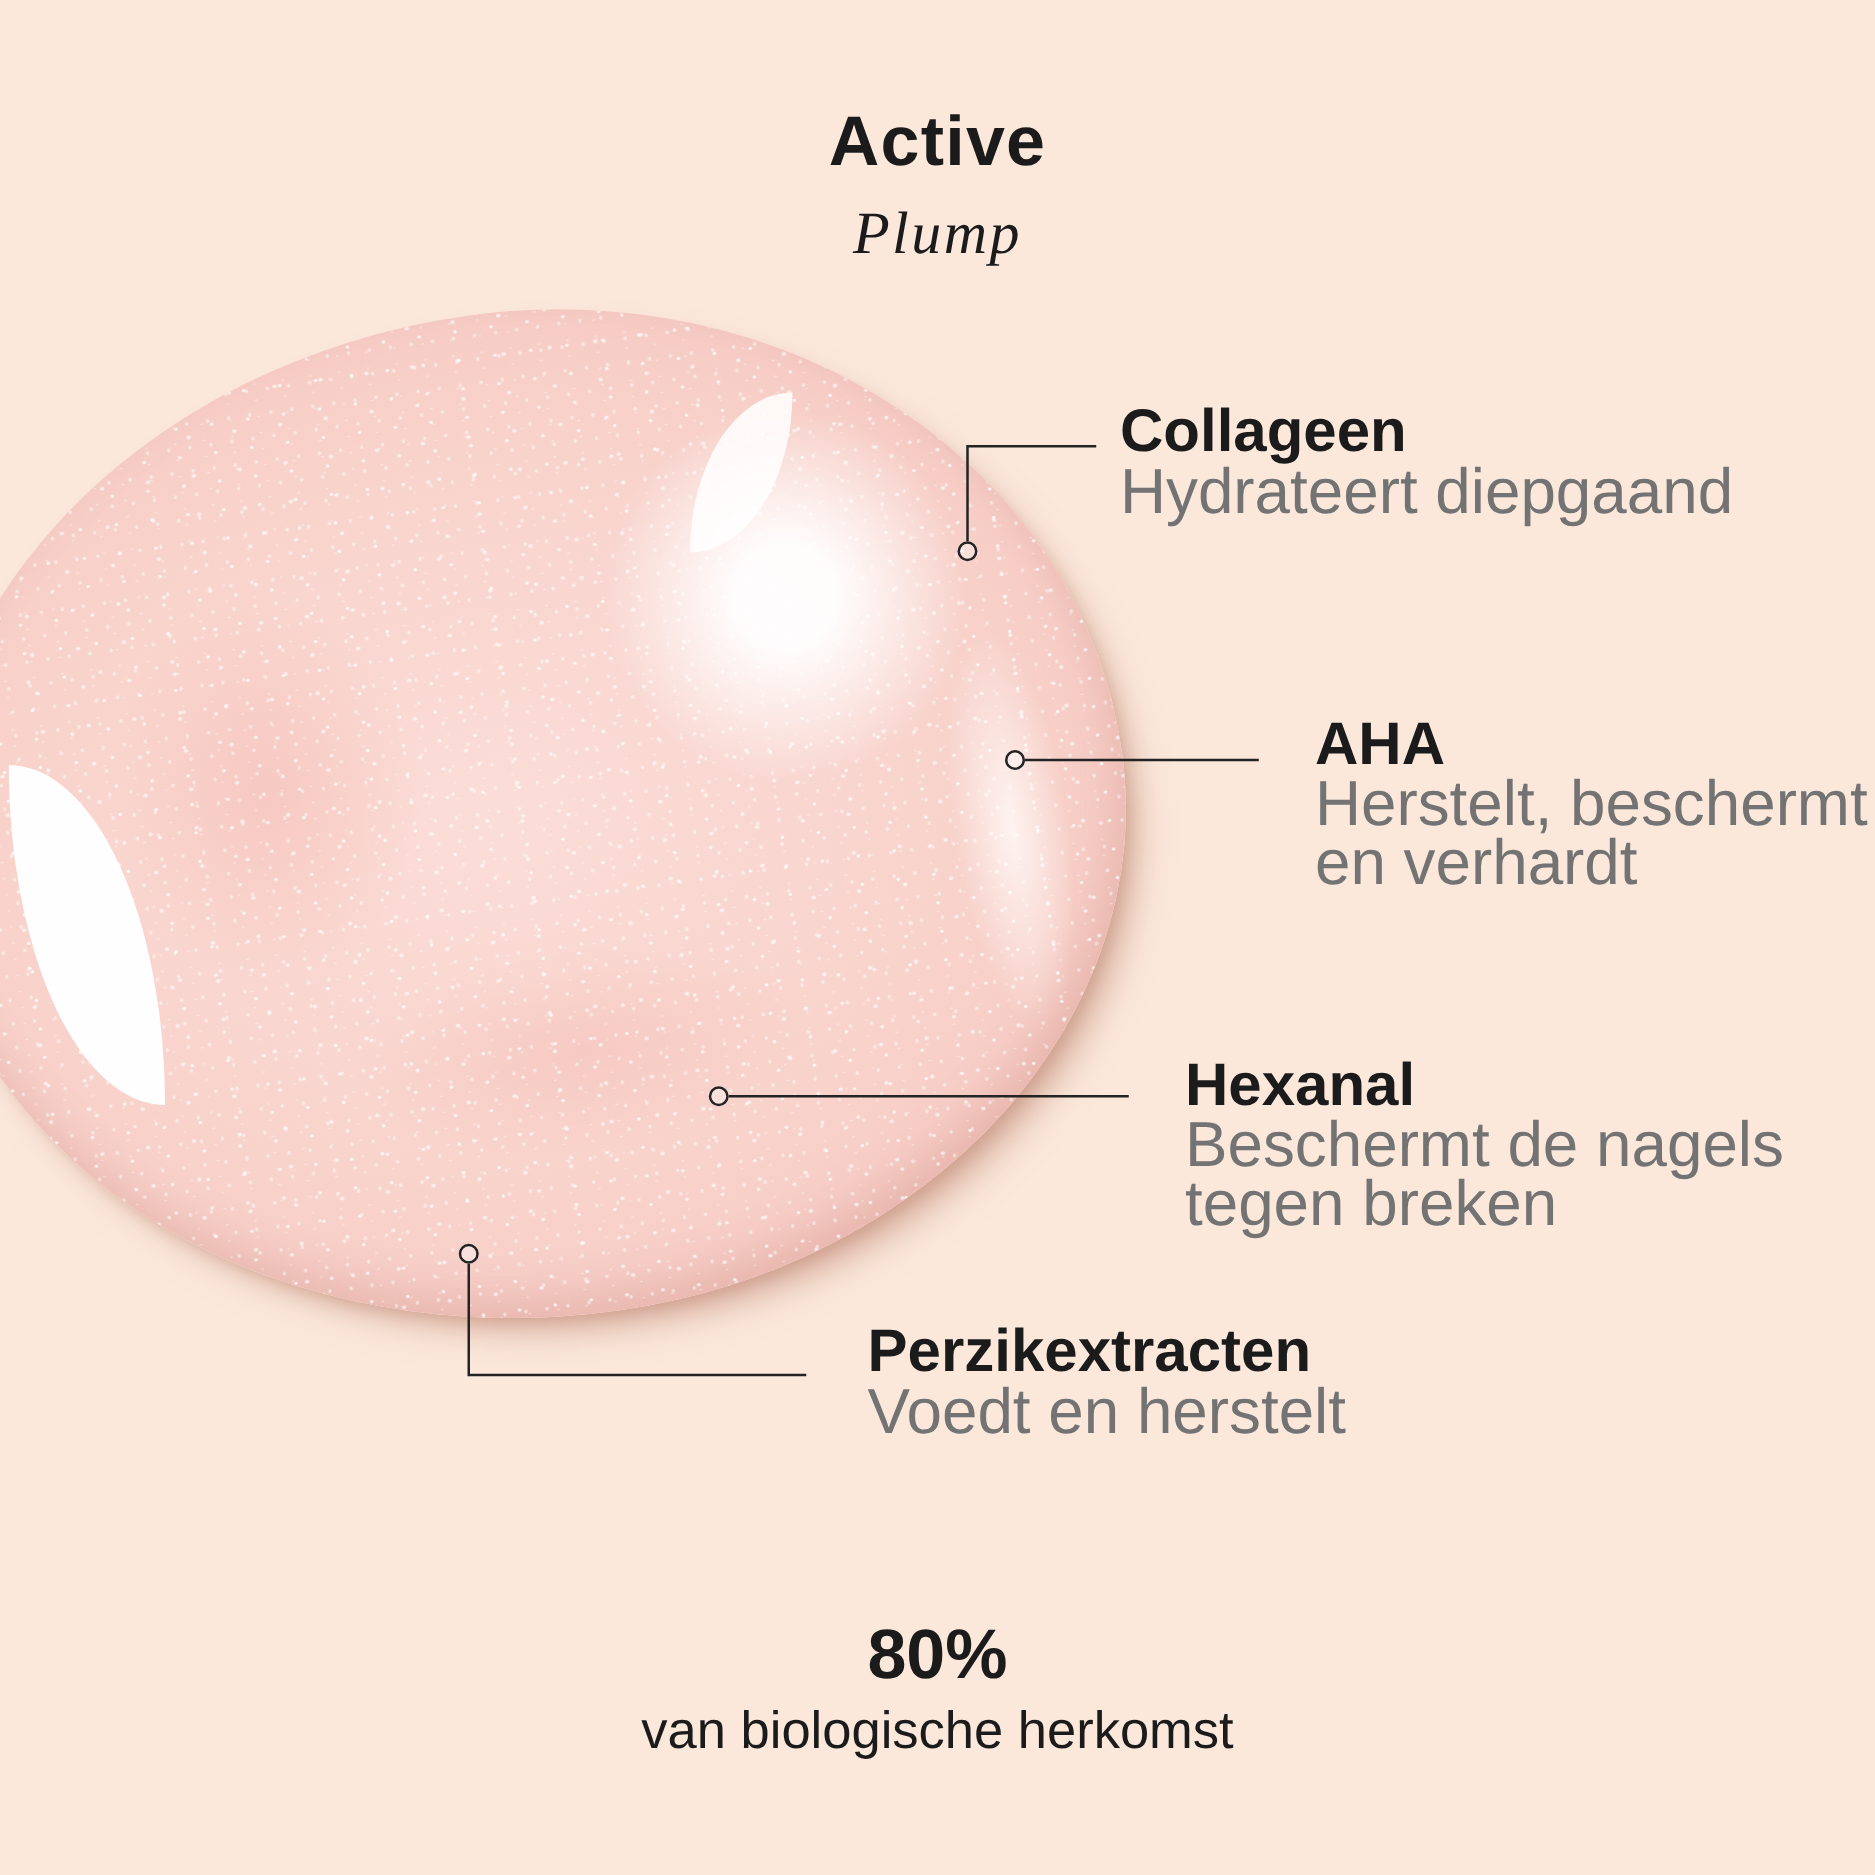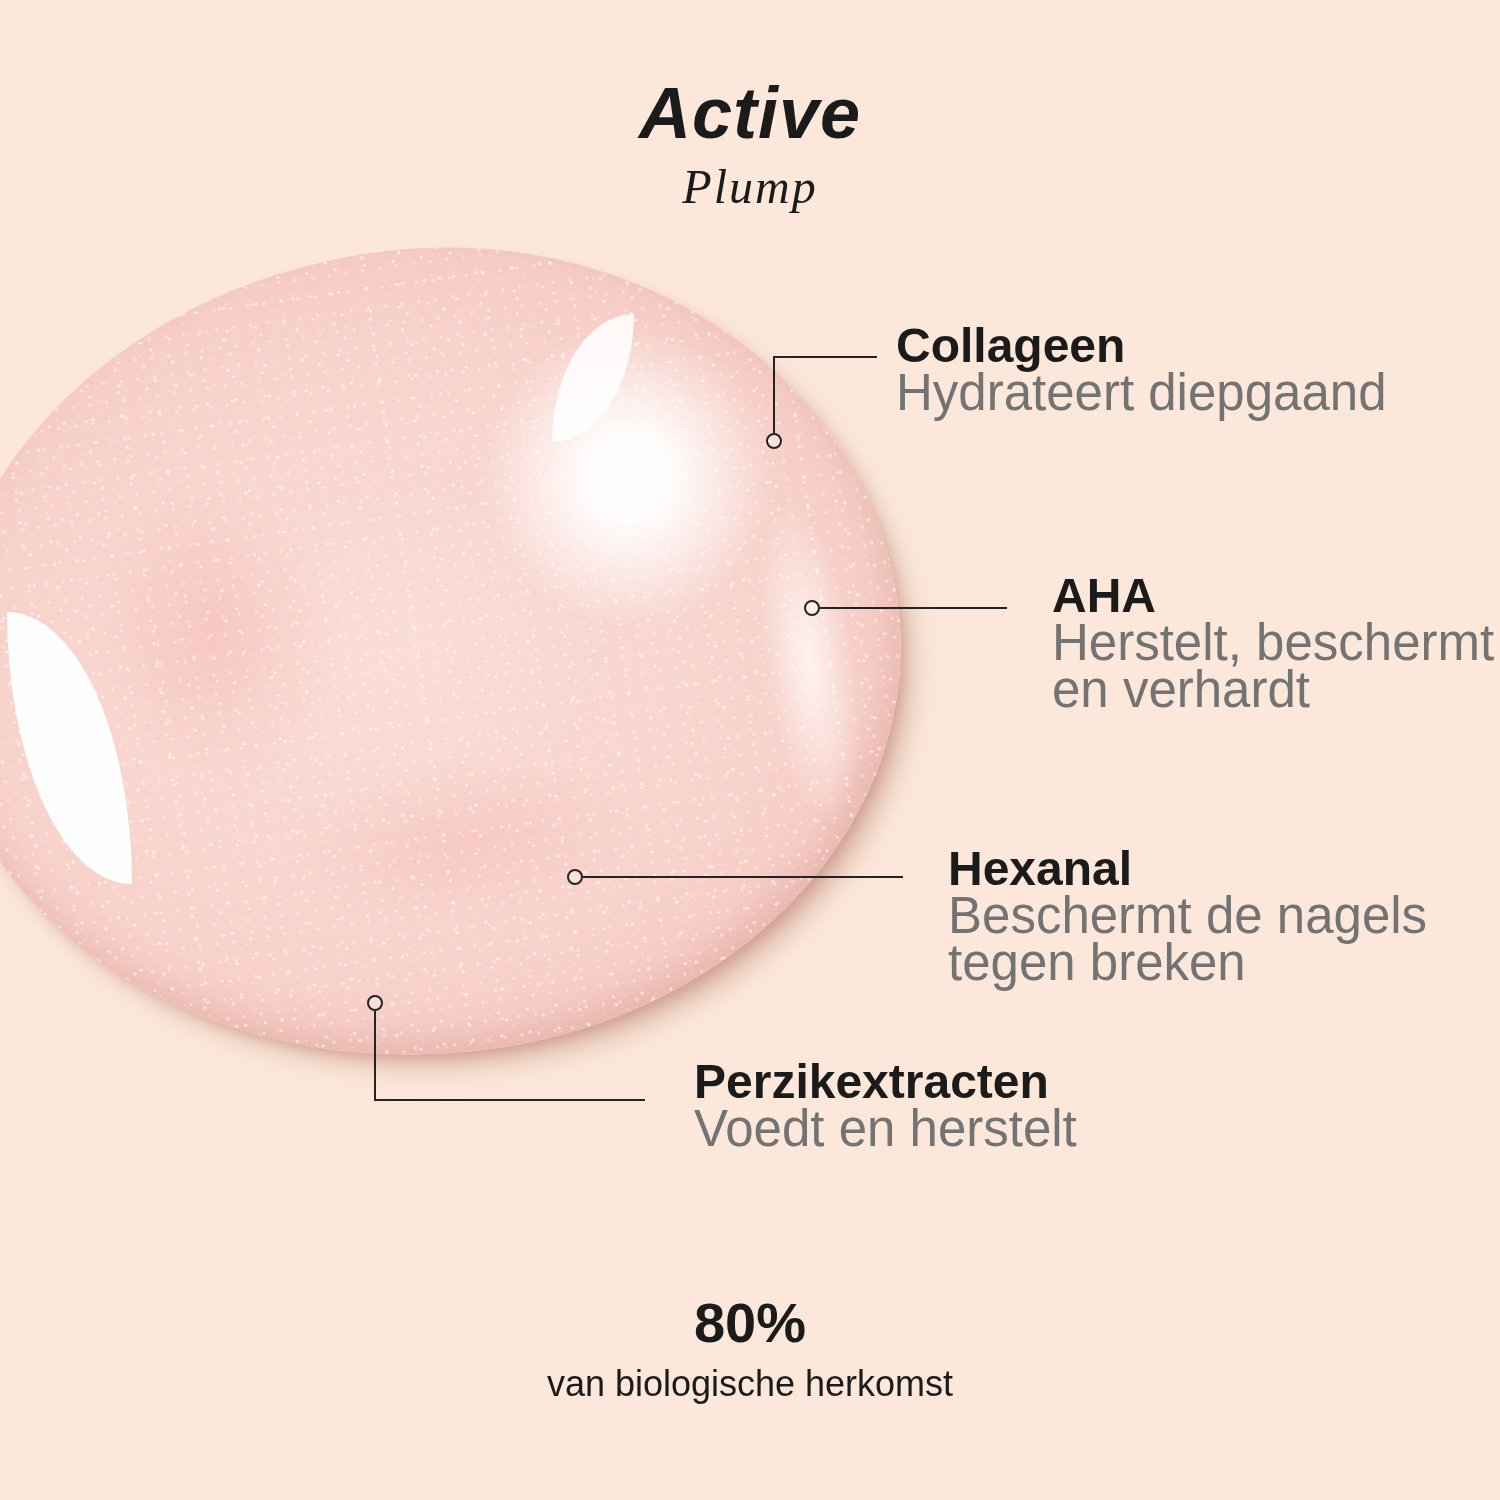--- a/index.html
+++ b/index.html
@@ -14,25 +14,24 @@
   }
 
   
   .header {
     position: absolute;
     left: 450px; top: 73px; width: 600px;
     text-align: center;
     color: #1b1b1b;
   }
   .header .brand {
-    font-size: 72px;
+    font-size: 56px;
     font-weight: 700;
     line-height: 80px;
     letter-spacing: 1px;
-    font-style: italic;
   }
   .header .variant {
     font-family: "Liberation Serif", serif;
     font-style: italic;
     font-weight: 400;
     font-size: 48px;
     line-height: 68px;
     letter-spacing: 2px;
   }
 
@@ -108,21 +107,21 @@
   .callout.perzikextracten { left: 694px;  top: 1058px; }
 
   
   .footer {
     position: absolute;
     left: 450px; top: 1285px; width: 600px;
     text-align: center;
     color: #1b1b1b;
   }
   .footer .percentage { font-size: 56px; font-weight: 700; line-height: 76px; }
-  .footer .caption    { font-size: 36px; font-weight: 400; line-height: 50px; margin-top: -2px; }
+  .footer .caption    { font-size: 42px; font-weight: 400; line-height: 50px; margin-top: -2px; }
 </style>
 </head>
 <body>
 
 <div class="canvas">
 
   <div class="header">
     <div class="brand">Active</div>
     <div class="variant">Plump</div>
   </div>

